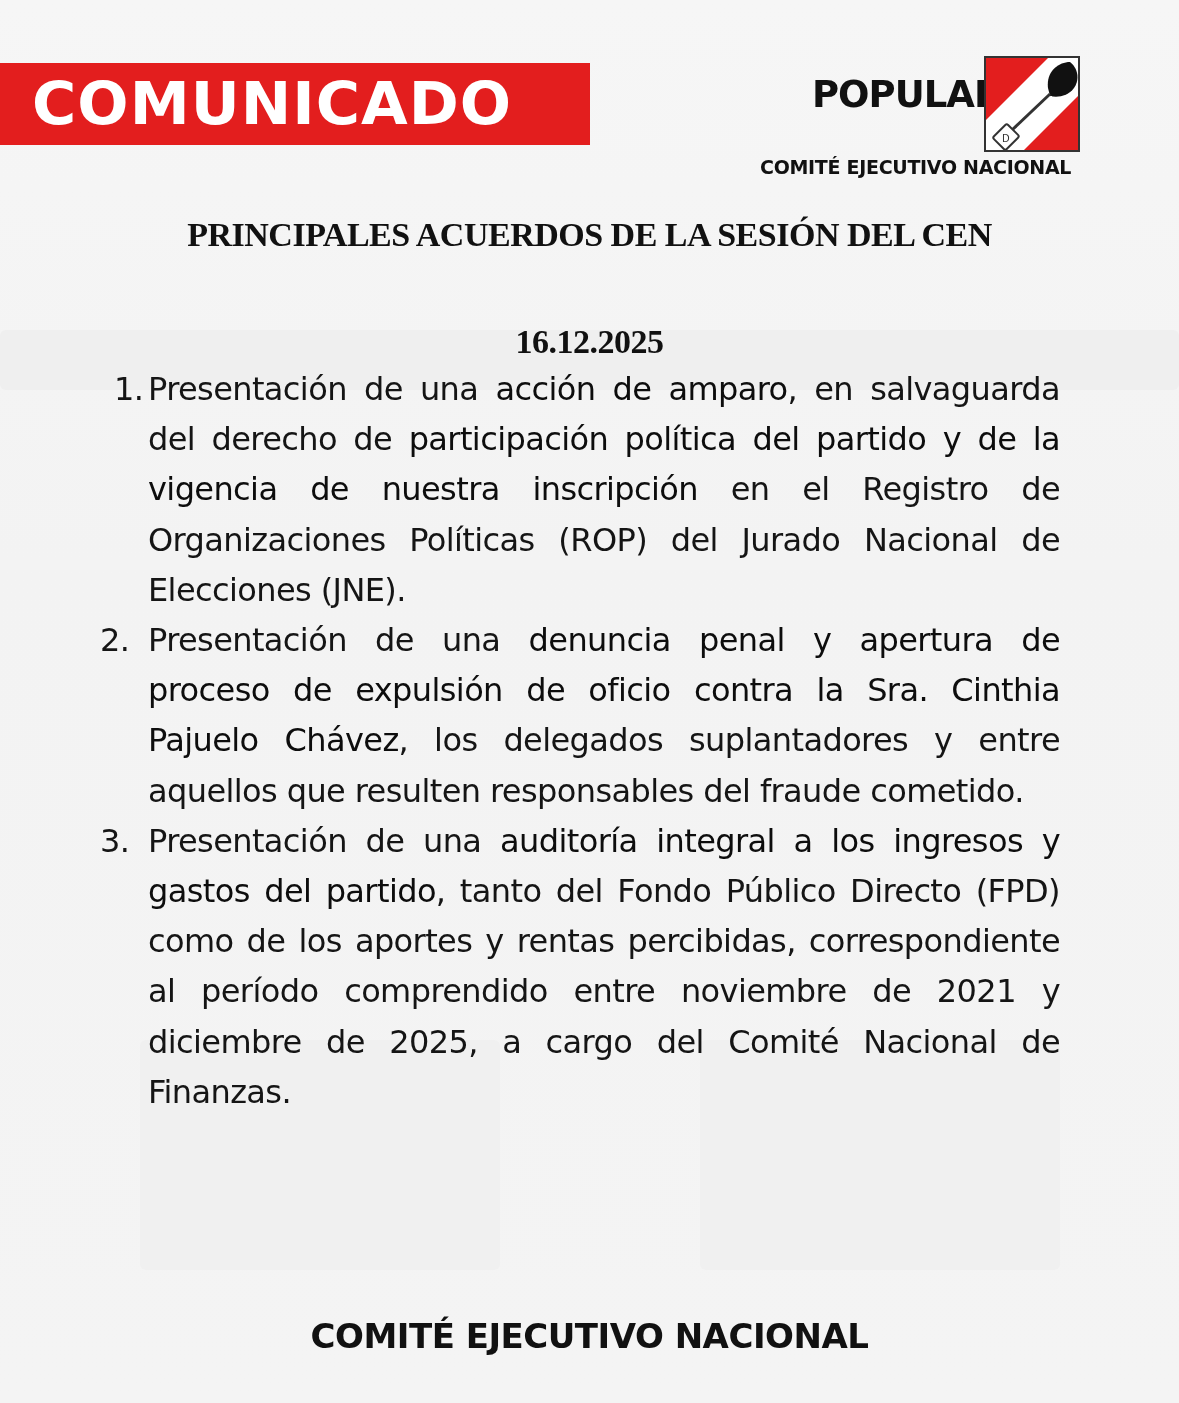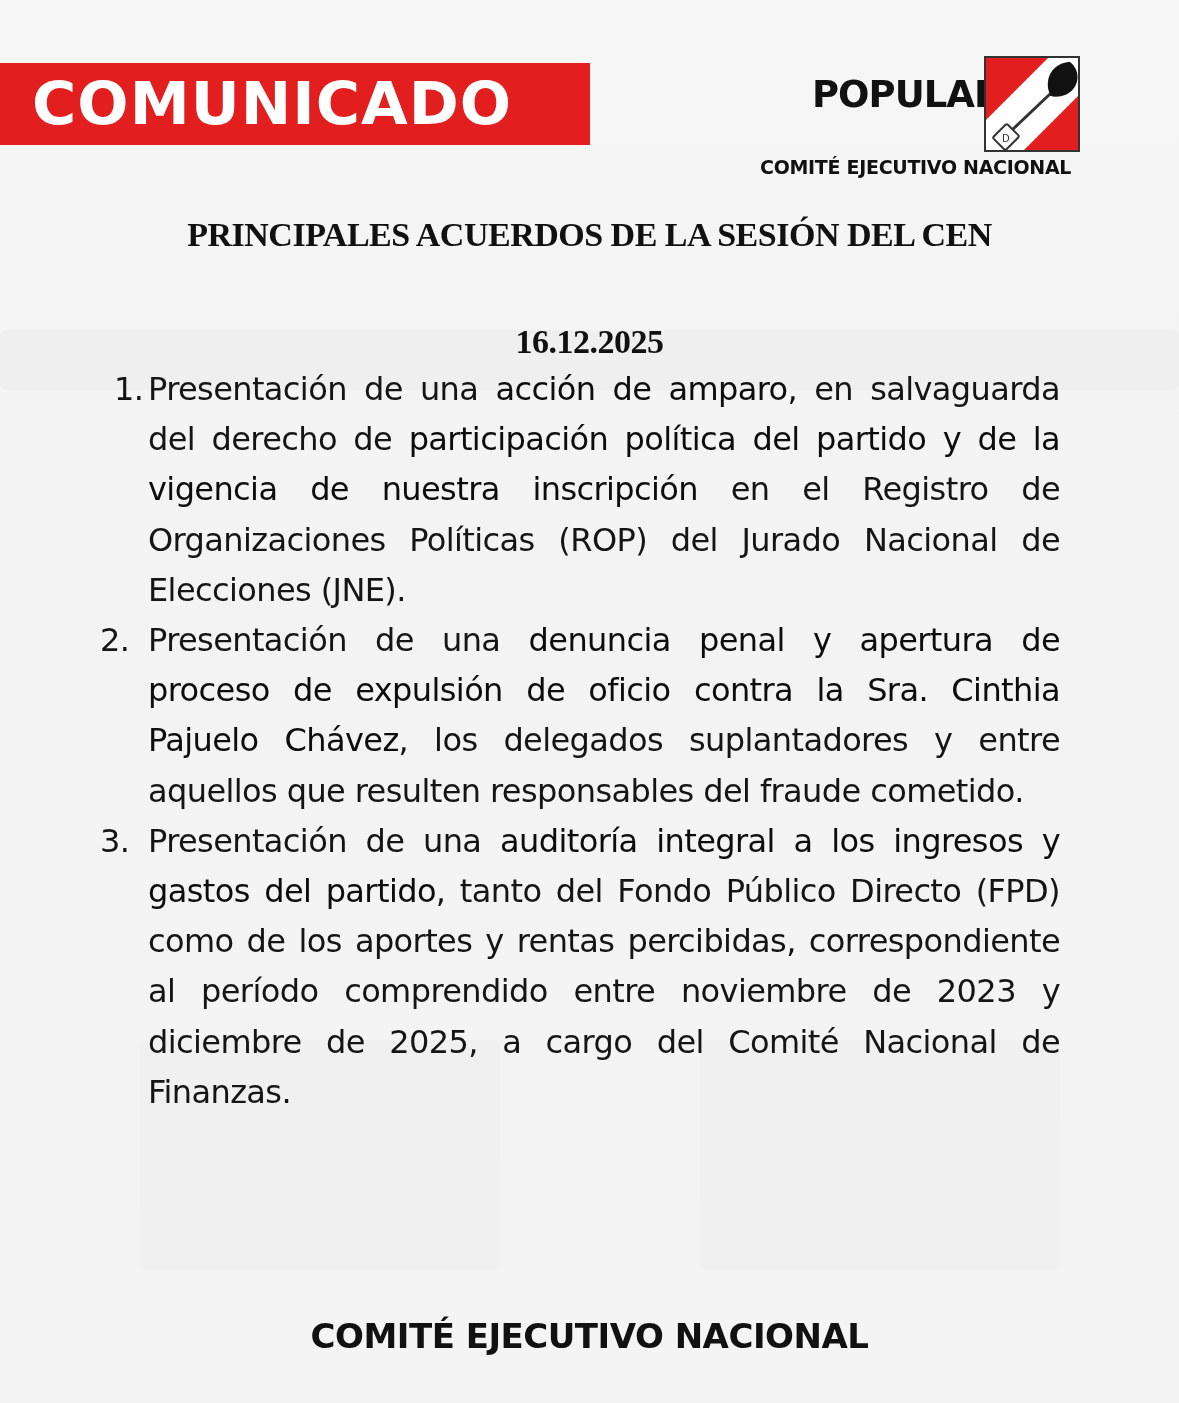--- a/index.html
+++ b/index.html
@@ -111,17 +111,17 @@
   <div class="item">
     <span class="num">1.</span>
     <span>Presentación de una </span><b>acción de amparo</b><span>, en salvaguarda del derecho de </span><b>participación política del partido y de la vigencia de nuestra inscripción</b><span> en el Registro de Organizaciones Políticas (ROP) del Jurado Nacional de Elecciones (JNE).</span>
   </div>
   <div class="item">
     <span class="num" style="left:0">2.</span>
     <span>Presentación de una </span><b>denuncia penal y apertura de proceso de expulsión de oficio contra la Sra. Cinthia Pajuelo Chávez</b><span>, los delegados suplantadores y entre aquellos que resulten responsables del fraude cometido.</span>
   </div>
   <div class="item">
     <span class="num" style="left:0">3.</span>
-    <span>Presentación de una </span><b>auditoría integral a los ingresos y gastos del partido</b><span>, tanto del Fondo Público Directo (FPD) como de los aportes y rentas percibidas, correspondiente al período comprendido entre noviembre de 2023 y diciembre de 2025, a cargo del Comité Nacional de Finanzas.</span>
+    <span>Presentación de una </span><b>auditoría integral a los ingresos y gastos del partido</b><span>, tanto del Fondo Público Directo (FPD) como de los aportes y rentas percibidas, correspondiente al período comprendido entre noviembre de 2021 y diciembre de 2025, a cargo del Comité Nacional de Finanzas.</span>
   </div>
 </div>
 
 <div class="footer">COMITÉ EJECUTIVO NACIONAL</div>
 
 </body></html>

